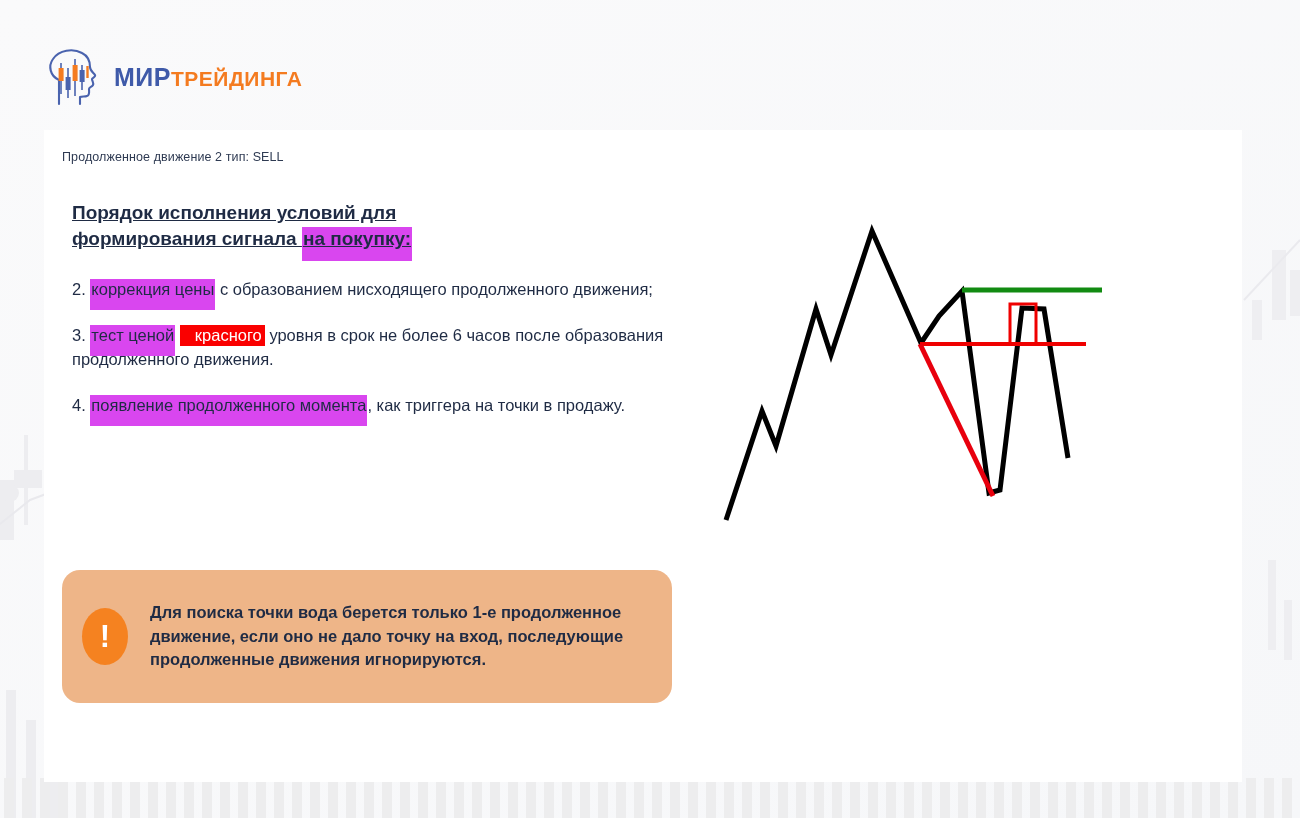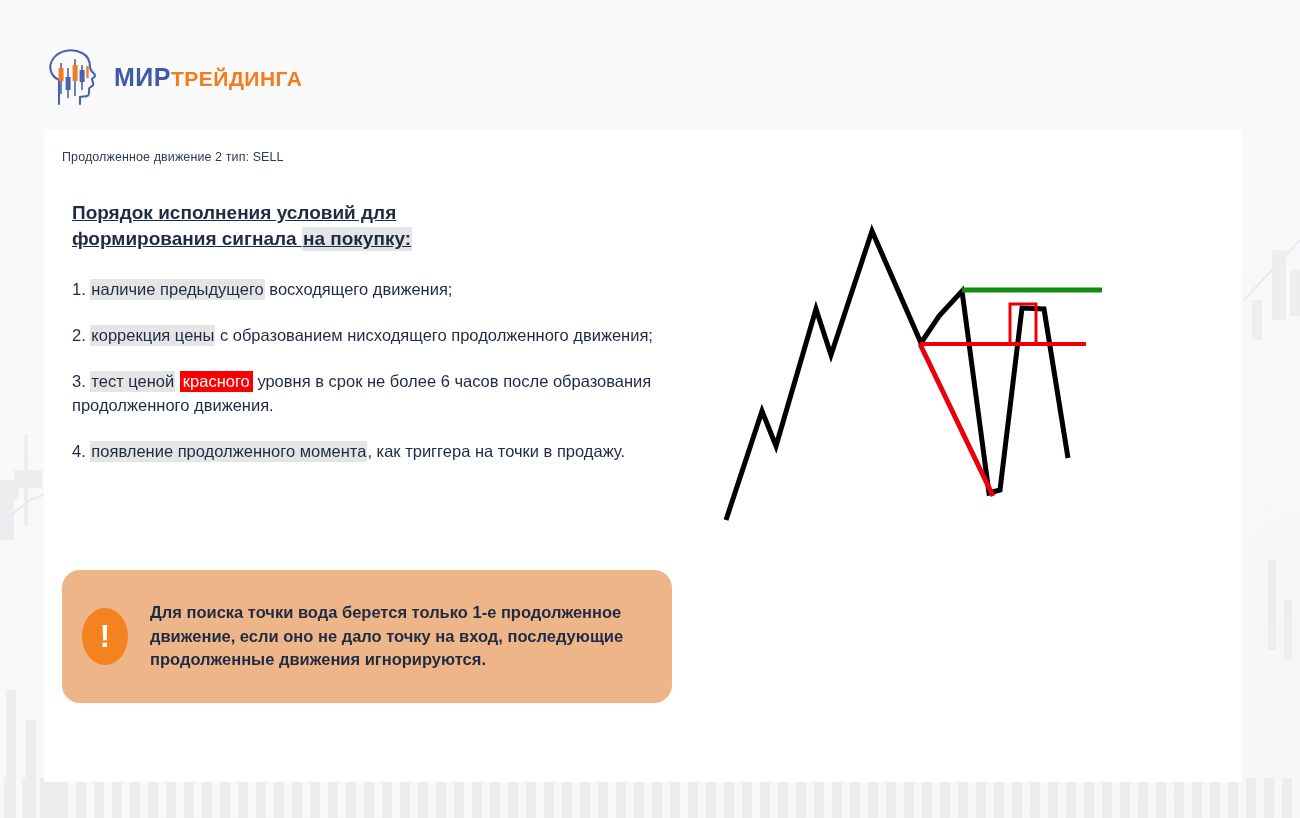--- a/index.html
+++ b/index.html
@@ -97,27 +97,27 @@
   .step {
     font-size: 16.5px;
     color: #1f2b44;
     line-height: 1.45;
     margin: 0 0 22px 10px;
     max-width: 610px;
   }
   .step:last-of-type { margin-bottom: 26px; }
 
   .hl {
-    background: #e5e5e5;
-    padding: 1px 1px 2px 1px;
+    background: #d946ef;
+    padding: 1px 1px 12px 1px;
   }
   .hl-red {
     background: #fa0000;
     color: #ffffff;
-    padding: 1px 3px 2px 3px;
+    padding: 1px 3px 2px 15px;
   }
 
   
   #note {
     position: absolute;
     left: 18px;
     top: 440px;
     width: 610px;
     height: 133px;
     background: #eeb588;
@@ -307,24 +307,20 @@
 
   <div id="content-left">
 
     <p id="slide-kicker">Продолженное движение 2 тип: SELL</p>
 
     <h1 id="headline">
       <span>Порядок исполнения условий для</span><br>
       <span>формирования сигнала </span><span class="hl">на покупку:</span>
     </h1>
 
-    <p class="step">
-      <span>1.</span>
-      <span class="hl">наличие предыдущего</span><span> восходящего движения;</span>
-    </p>
 
     <p class="step">
       <span>2.</span>
       <span class="hl">коррекция цены</span><span> с образованием нисходящего продолженного движения;</span>
     </p>
 
     <p class="step">
       <span>3.</span>
       <span class="hl">тест ценой</span>
       <span class="hl-red">красного</span><span> уровня в срок не более 6 часов после образования продолженного движения.</span><br>

